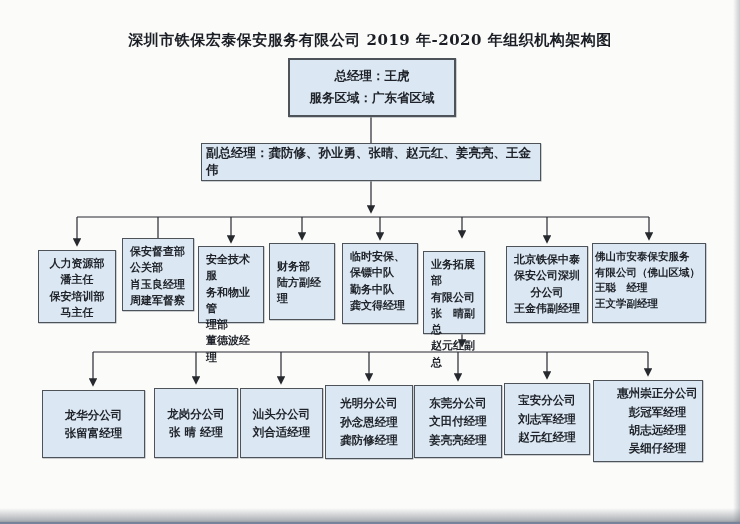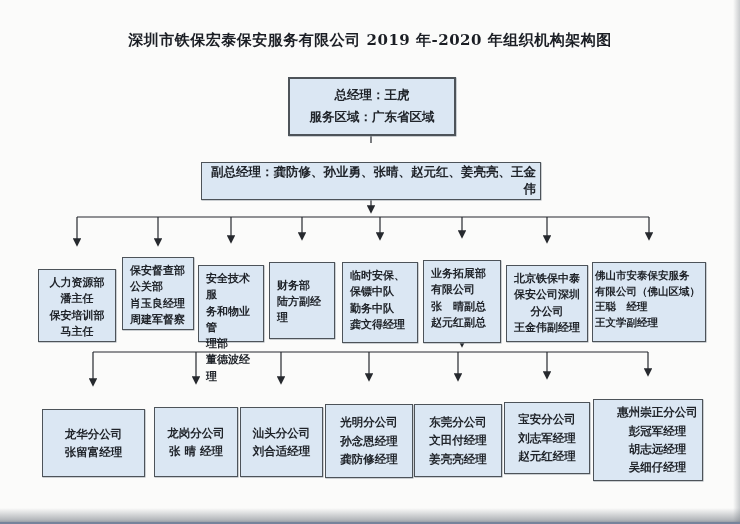--- a/index.html
+++ b/index.html
@@ -18,29 +18,28 @@
     text-align:center; font-size:15px; font-weight:bold; color:#1b1e24;
     letter-spacing:0.5px;
   }
   svg.connectors { position:absolute; left:0; top:0; width:740px; height:524px; }
   .box {
     position:absolute; box-sizing:border-box;
     background:#dbe7f3; border:1.6px solid #4d5359;
     display:flex; flex-direction:column;
     font-weight:bold; color:#20242a;
     box-shadow:0.5px 0.5px 0 #9aa1a8;
-    margin-top:19px;
   }
   .gm {
     font-size:12.5px; justify-content:space-evenly; align-items:center;
     text-align:center; padding:3px 4px; border-width:2px;
   }
   .dep {
     font-size:12.5px; justify-content:center; align-items:center;
-    text-align:right; padding:2px 4px;
+    text-align:left; padding:2px 4px;
   }
   .dept {
     font-size:11px; line-height:1.48; padding:5px 4px 2px 4px;
     justify-content:flex-start;
   }
   .branch {
     font-size:11.5px; line-height:1.6; padding:3px 4px;
     justify-content:center;
   }
   .al-c { align-items:center; text-align:center; }
@@ -138,21 +137,21 @@
     <div>陆方副经理</div>
   </div>
 
   <div class="box dept al-l" style="left:342px; top:243px; width:76px; height:81px;">
     <div>临时安保、</div>
     <div>保镖中队</div>
     <div>勤务中队</div>
     <div>龚文得经理</div>
   </div>
 
-  <div class="box dept al-l" style="left:423px; top:241px; width:78px; height:83px;">
+  <div class="box dept al-l" style="left:423px; top:251px; width:62px; height:83px;">
     <div>业务拓展部</div>
     <div>有限公司</div>
     <div>张　晴副总</div>
     <div>赵元红副总</div>
   </div>
 
   <div class="box dept al-c" style="left:506px; top:246px; width:82px; height:77px;">
     <div>北京铁保中泰</div>
     <div>保安公司深圳</div>
     <div>分公司</div>

